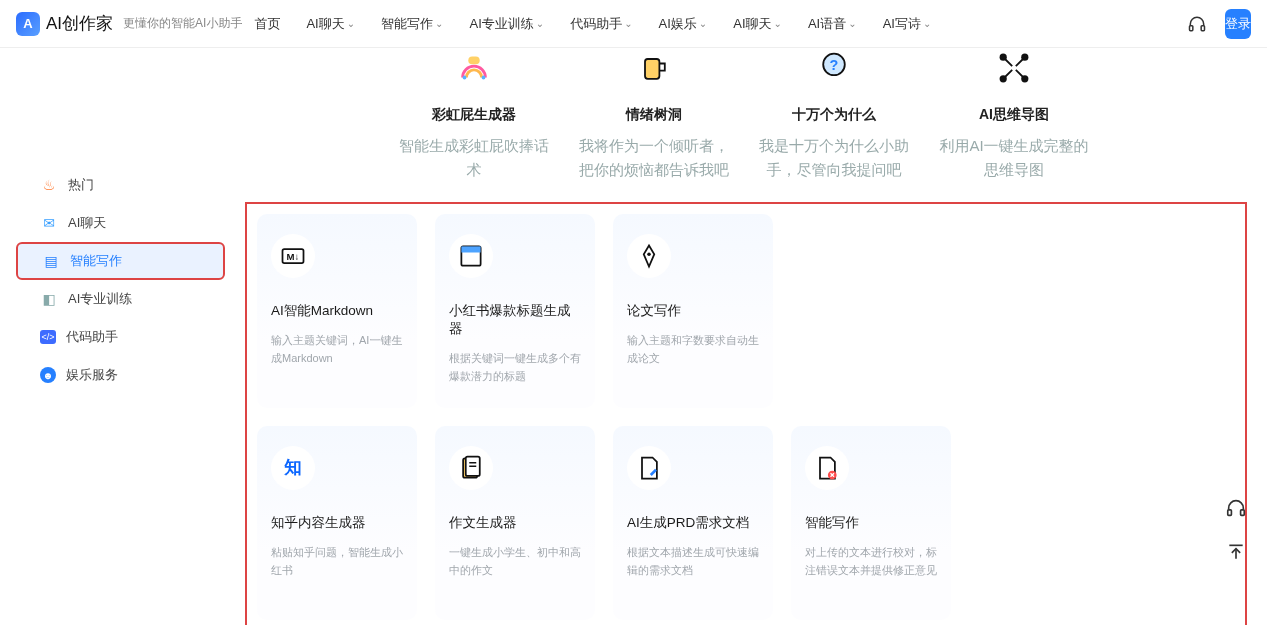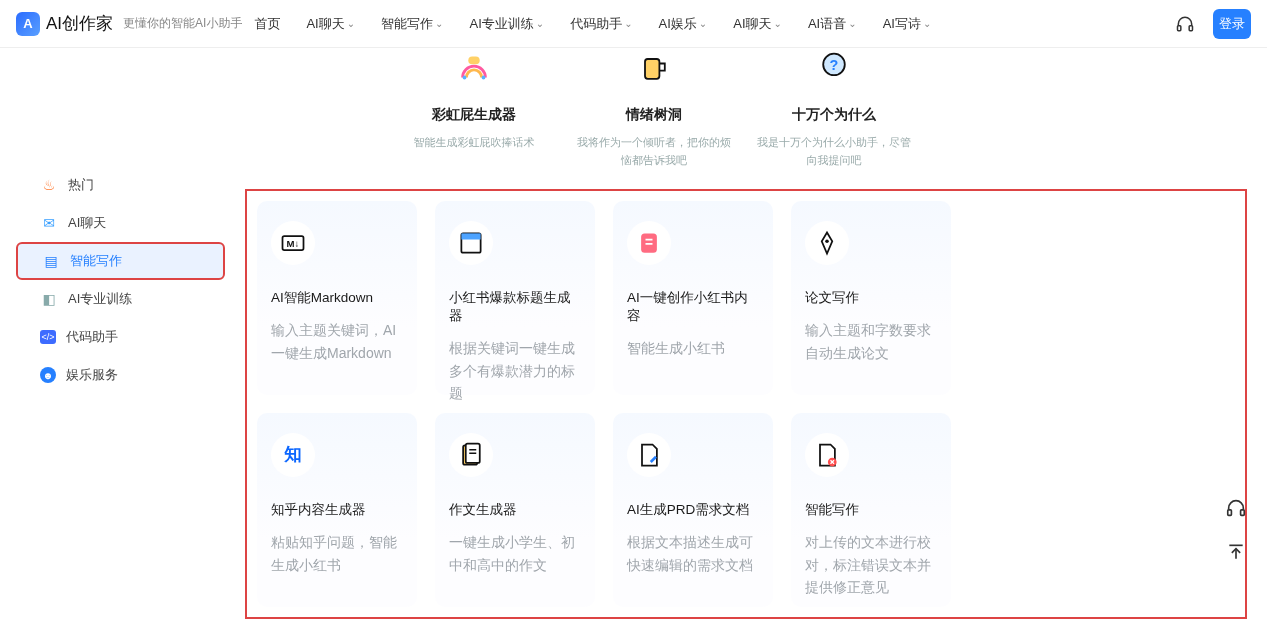--- a/index.html
+++ b/index.html
@@ -8,48 +8,48 @@
 .topbar { display: flex; align-items: center; height: 48px; padding: 0 16px; border-bottom: 1px solid #eee; }
 .logo-wrap { display: flex; align-items: center; gap: 6px; margin-right: 10px; }
 .logo-icon { width: 24px; height: 24px; background: linear-gradient(135deg,#2b6cff,#5aa0ff); border-radius: 6px; display:flex;align-items:center;justify-content:center;color:#fff;font-size:13px;font-weight:bold; }
 .brand { font-weight: 400; font-size: 17px; color: #111; }
 .tagline { font-size: 12px; color: #888; margin-right: 12px; }
 .topnav { display: flex; gap: 26px; flex: 1; }
 .topnav-item { font-size: 13px; color: #333; cursor: pointer; display: flex; align-items: center; gap: 2px; }
 .chev { font-size: 10px; color: #888; }
 .top-right { display: flex; align-items: center; gap: 18px; }
 .headset-icon { width: 20px; height: 20px; }
-.login-btn { background: #2680ff; color: #fff; border: none; border-radius: 6px; padding: 6px 6px; font-size: 13px; cursor: pointer; }
+.login-btn { background: #2680ff; color: #fff; border: none; border-radius: 6px; padding: 6px 0; font-size: 13px; cursor: pointer; }
 
 .main { display: flex; position: absolute; top: 48px; left: 0; right: 0; bottom: 0; }
 .sidebar { width: 225px; padding-top: 118px; flex-shrink: 0; }
 .sidebar-list { padding-left: 16px; }
 .sidebar-item { display: flex; align-items: center; gap: 10px; height: 38px; padding-left: 24px; font-size: 13px; color: #444; cursor: pointer; border-radius: 6px; }
 .sidebar-item.active { background: #eaf2ff; color: #2680ff; border: 2px solid #d44; }
 .side-icon { width: 18px; height: 18px; display: inline-flex; align-items: center; justify-content: center; font-size: 14px; }
 .ic-fire { color: #ff7a33; }
 .ic-chat { color: #3aa0ff; }
 .ic-write { color: #2680ff; }
 .ic-train { color: #8aa; }
 .ic-code { color: #fff; background:#3d6bff; border-radius:3px; font-size:9px; width:16px; height:14px; }
 .ic-ent { color: #fff; background:#2680ff; border-radius:50%; width:16px; height:16px; font-size:10px; }
 
 .content { flex: 1; padding: 0 20px 20px 20px; overflow: hidden; }
 .row0 { display: flex; gap: 22px; margin-bottom: 20px; }
 .minicard { width: 158px; text-align: center; }
 .mini-icon { width: 40px; height: 40px; margin: 0 auto 18px; display:flex;align-items:center;justify-content:center; }
 .mini-title { font-size: 14px; font-weight: 700; color: #222; margin-bottom: 10px; }
-.mini-desc { font-size: 11px; color: #9aa; line-height: 1.6; }
+.mini-desc { font-size: 15px; color: #9aa; line-height: 1.6; }
 
 .highlight-box { border: 2px solid #d44; padding: 10px; }
 .grid { display: flex; gap: 18px; margin-bottom: 18px; }
 .card { width: 160px; height: 194px; background: linear-gradient(180deg,#f5f9ff 0,#fdfdff 65%); border-radius: 10px; padding: 20px 14px 12px; cursor: pointer; }
 .card-icon { width: 44px; height: 44px; border-radius: 50%; background:#fff; display:flex;align-items:center;justify-content:center; margin-bottom: 24px; }
 .card-title { font-size: 13.5px; font-weight: 400; color: #1a1a1a; margin-bottom: 12px; }
-.card-desc { font-size: 14px; color: #a0a6ac; line-height: 1.6; }
+.card-desc { font-size: 11px; color: #a0a6ac; line-height: 1.6; }
 
 .float-right { position: absolute; right: 18px; bottom: 60px; display: flex; flex-direction: column; gap: 18px; }
 .float-btn { width: 26px; height: 26px; display:flex;align-items:center;justify-content:center; cursor:pointer; color:#555; }
 
 svg { display: block; }
 </style>
 </head>
 <body>
 
 <div class="topbar">
@@ -165,20 +165,33 @@
         <div class="minicard">
           <div class="mini-icon">
             <svg width="36" height="36" viewBox="0 0 40 40">
               <circle cx="20" cy="16" r="12" fill="#cfe8ff" stroke="#111" stroke-width="2"></circle>
               <text x="20" y="22" text-anchor="middle" font-size="16" font-weight="bold" fill="#2680ff">?</text>
             </svg>
           </div>
           <div class="mini-title">十万个为什么</div>
           <div class="mini-desc">我是十万个为什么小助手，尽管向我提问吧</div>
         </div>
+        <div class="minicard">
+          <div class="mini-icon">
+            <svg width="36" height="36" viewBox="0 0 40 40">
+              <circle cx="8" cy="8" r="4" fill="#111"></circle>
+              <circle cx="32" cy="8" r="4" fill="#111"></circle>
+              <circle cx="8" cy="32" r="4" fill="#111"></circle>
+              <circle cx="32" cy="32" r="4" fill="#111"></circle>
+              <path d="M10 10l8 8M30 10l-8 8M10 30l8-8M30 30l-8-8" stroke="#111" stroke-width="2"></path>
+            </svg>
+          </div>
+          <div class="mini-title">AI思维导图</div>
+          <div class="mini-desc">利用AI一键生成完整的思维导图</div>
+        </div>
       </div>
     <div class="highlight-box">
       <div class="grid" id="grid1">
           <div class="card">
             <div class="card-icon">
               <svg width="28" height="28" viewBox="0 0 32 32">
                 <rect x="4" y="8" width="24" height="16" rx="2" fill="#fff" stroke="#111" stroke-width="2"></rect>
                 <text x="16" y="21" text-anchor="middle" font-size="11" font-weight="bold" fill="#111">M↓</text>
               </svg>
             </div>
@@ -187,30 +200,20 @@
           </div>
           <div class="card">
             <div class="card-icon">
               <svg width="28" height="28" viewBox="0 0 32 32">
                 <rect x="5" y="5" width="22" height="22" rx="2" fill="#fff" stroke="#111" stroke-width="2"></rect>
                 <rect x="5" y="5" width="22" height="7" fill="#4da3ff"></rect>
               </svg>
             </div>
             <div class="card-title">小红书爆款标题生成器</div>
             <div class="card-desc">根据关键词一键生成多个有爆款潜力的标题</div>
-          </div>
-          <div class="card">
-            <div class="card-icon">
-              <svg width="28" height="28" viewBox="0 0 32 32">
-                <rect x="7" y="5" width="18" height="22" rx="4" fill="#ff6b81"></rect>
-                <path d="M12 12h8M12 17h8" stroke="#fff" stroke-width="2"></path>
-              </svg>
-            </div>
-            <div class="card-title">AI一键创作小红书内容</div>
-            <div class="card-desc">智能生成小红书</div>
           </div>
           <div class="card">
             <div class="card-icon">
               <svg width="28" height="28" viewBox="0 0 32 32">
                 <path d="M16 4l6 10-6 14-6-14z" fill="#fff" stroke="#111" stroke-width="2"></path>
                 <circle cx="16" cy="14" r="2" fill="#111"></circle>
               </svg>
             </div>
             <div class="card-title">论文写作</div>
             <div class="card-desc">输入主题和字数要求自动生成论文</div>

